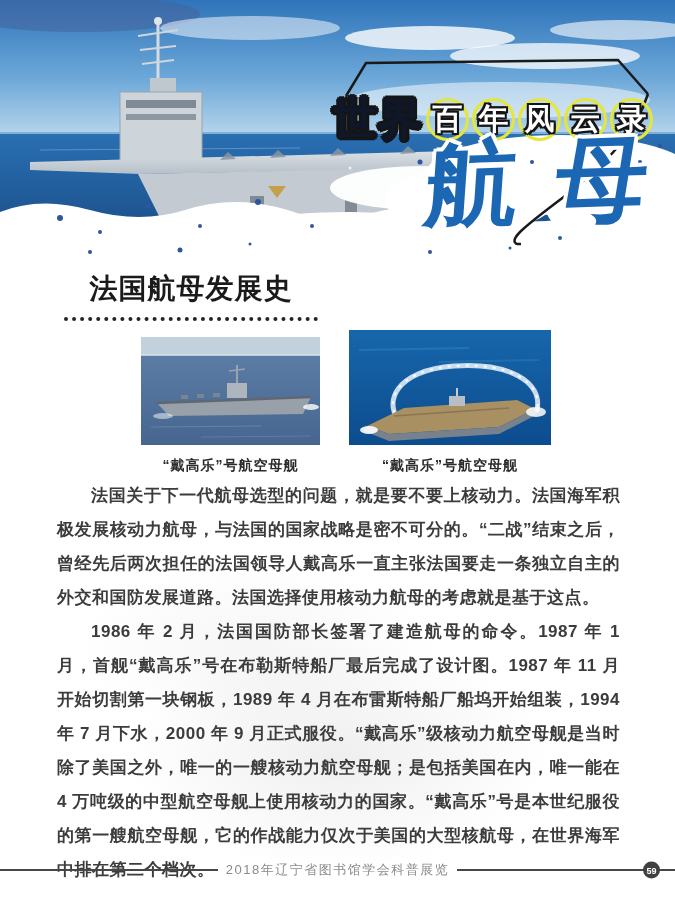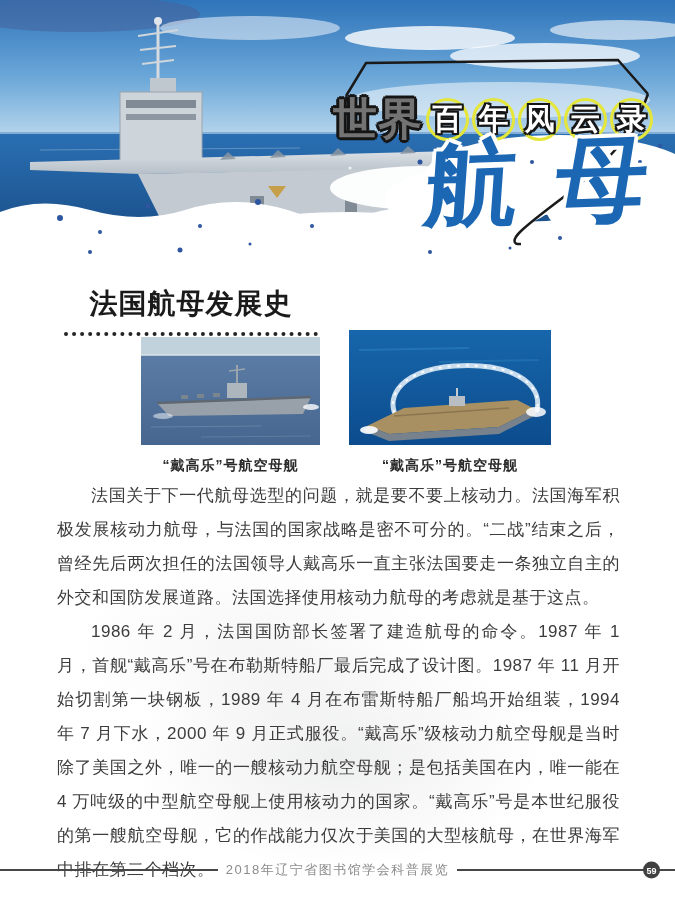--- a/index.html
+++ b/index.html
@@ -17,21 +17,21 @@
       radial-gradient(ellipse 260px 120px at 38% 72%, rgba(90,95,100,0.06), rgba(0,0,0,0) 70%);
   }
   
   .hdr { position:absolute; left:0; top:0; width:675px; height:266px; }
   .hdr svg { display:block; }
   .hdr-series {
     position:absolute; left:333px; top:95px; height:48px;
     display:flex; align-items:center; white-space:nowrap;
   }
   .hdr-world {
-    font-size:44px; font-weight:bold; color:#737373; letter-spacing:1px;
+    font-size:44px; font-weight:bold; color:#0f172a; letter-spacing:1px;
     text-shadow:-2px -2px 0 #151515, 2px -2px 0 #151515, -2px 2px 0 #151515,
                  2px 2px 0 #151515, -3px 0 0 #151515, 3px 0 0 #151515,
                  0 -3px 0 #151515, 0 3px 0 #151515;
   }
   .circ {
     width:43px; height:43px; margin-left:3px; border:3px solid #e5e63a; border-radius:50%;
     display:flex; align-items:center; justify-content:center;
     font-size:30px; font-weight:bold; color:#ffffff;
     text-shadow:-2px -2px 0 #151515, 2px -2px 0 #151515, -2px 2px 0 #151515,
                  2px 2px 0 #151515, -2px 0 0 #151515, 2px 0 0 #151515,
@@ -42,40 +42,40 @@
     position:absolute; left:388px; top:134px; width:280px; text-align:center;
     font-size:92px; line-height:1.05; font-weight:bold; color:#1b67b4;
     letter-spacing:38px; text-indent:38px; transform:skewX(-6deg) rotate(-2deg);
     text-shadow:-3px -3px 0 #fff, 3px -3px 0 #fff, -3px 3px 0 #fff, 3px 3px 0 #fff,
                 -4px 0 0 #fff, 4px 0 0 #fff, 0 -4px 0 #fff, 0 4px 0 #fff;
     white-space:nowrap;
   }
   
   .sec-title-wrap {
     position:absolute; left:64px; top:270px; width:254px;
-    padding-bottom:9px; border-bottom:4px dotted #242424;margin-top:15px;
+    padding-bottom:9px; border-bottom:4px dotted #242424;
   }
   .sec-title {
     font-size:28px; font-weight:bold; color:#1a1a1a; letter-spacing:1px;
     text-align:center; white-space:nowrap;
   }
   
   .figs { position:absolute; left:141px; top:330px; display:flex; align-items:flex-start; }
   .fig { text-align:center; }
   .fig1 { margin-top:7px; }
   .fig2 { margin-left:29px; }
   .fig svg { display:block; }
   .fig figcaption {
     margin-top:12px; font-size:14px; font-weight:bold; color:#2b2b2b; letter-spacing:1px;
   }
   
   .body-text { position:absolute; left:57px; top:479px; width:563px; }
   .body-text p {
     font-size:17px; line-height:34px; color:#3c3c3c;
-    text-align:justify; text-indent:2em; letter-spacing:0.5px;
+    text-align:justify; text-indent:2em; letter-spacing:0.5px;font-weight:bold;
   }
   
   .ftr {
     position:absolute; left:0; top:861px; width:675px; height:18px;
     display:flex; align-items:center;
   }
   .ftr-line { flex:1; height:2px; background:#474747; }
   .ftr-text {
     margin:0 8px; font-size:13px; color:#8b8b8b; letter-spacing:1.5px; white-space:nowrap;
   }

